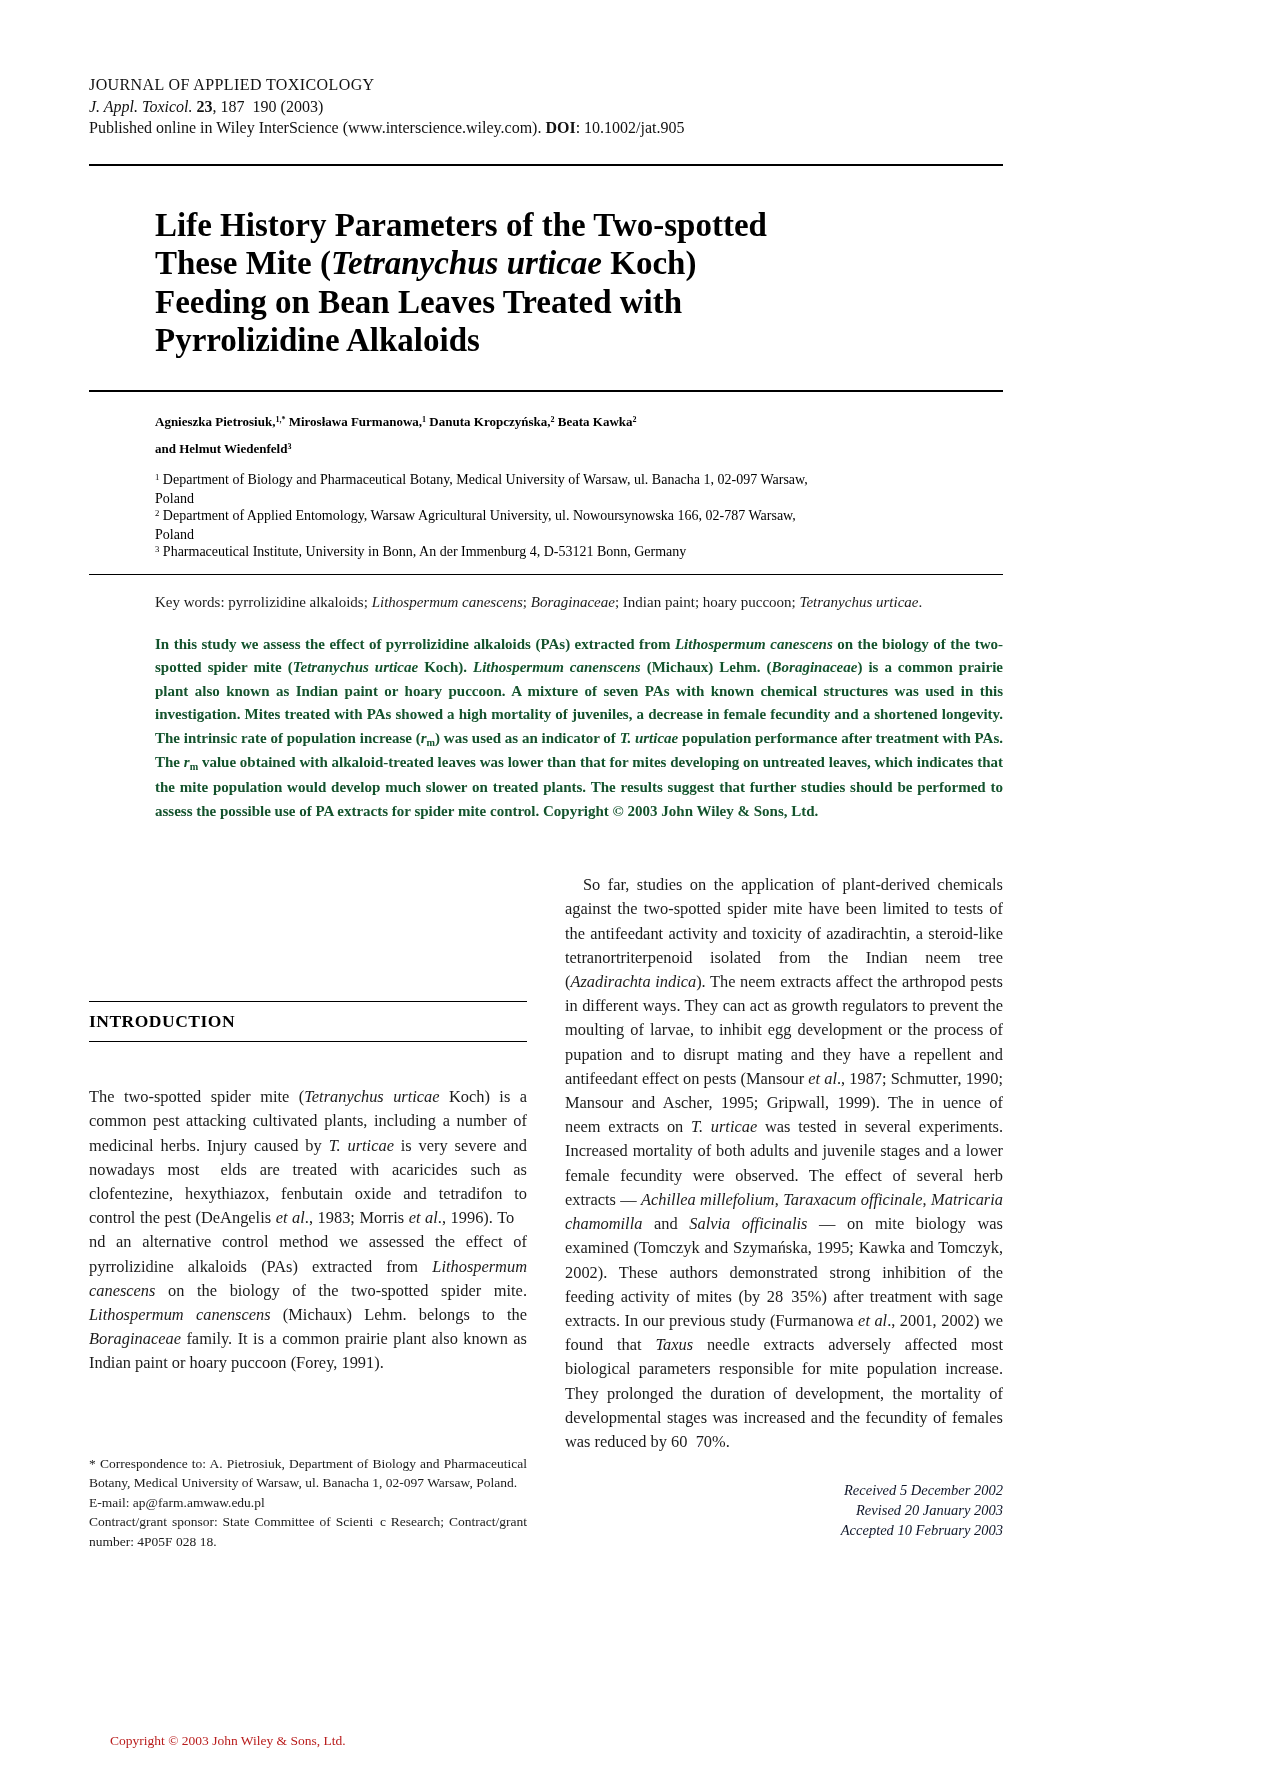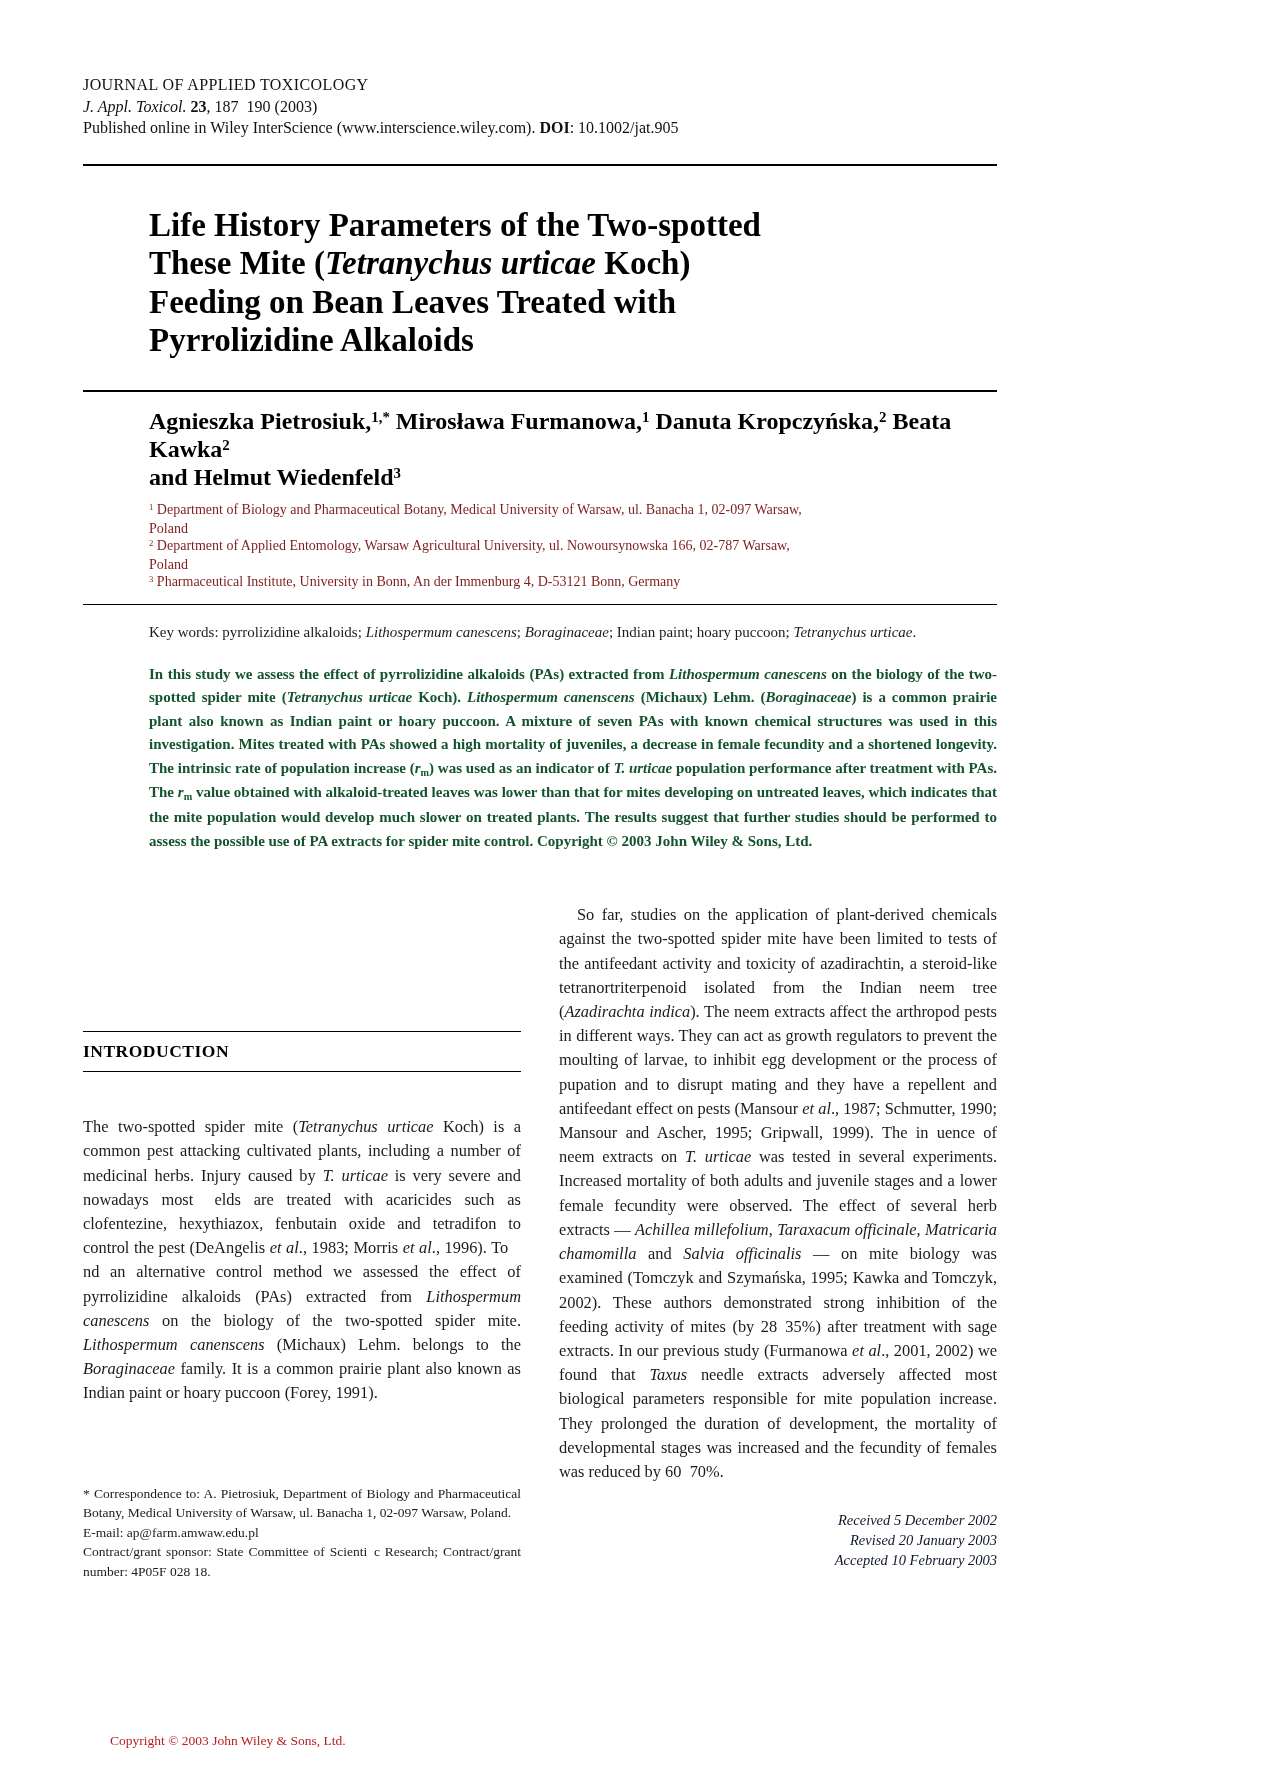--- a/index.html
+++ b/index.html
@@ -1,29 +1,29 @@
 <!DOCTYPE html>
 <html><head>
 <meta charset="utf-8">
 <style>
   html,body{margin:0;padding:0;background:#ffffff;}
   .page{
     position:relative;width:1275px;height:1790px;background:#fff;
     font-family:"Liberation Serif","DejaVu Serif",serif;color:#1b1b1b;overflow:hidden;
   }
-  .content{position:absolute;left:83px;top:0;width:914px;}
+  .content{position:absolute;left:89px;top:0;width:914px;}
   .jheader{padding-top:74px;font-size:16px;line-height:21.5px;color:#111;}
   .jname{letter-spacing:0.4px;}
   .rule{border:none;border-top:2px solid #000;margin:0;height:0;}
   .rule.thin{border-top-width:1.5px;}
   .rule-top{margin-top:25px;}
   .title{margin:40px 0 0 66px;font-size:33px;line-height:38.5px;font-weight:bold;color:#000;}
   .rule-authors{margin-top:30px;}
-  .authors{margin:17px 0 8px 66px;font-size:24px;font-weight:bold;line-height:25px;color:#000;}
-  .affils{margin:7px 0 0 66px;font-size:14px;line-height:17px;color:#7f1d1d;}
+  .authors{margin:17px 0 8px 66px;font-size:13px;font-weight:bold;line-height:25px;color:#000;}
+  .affils{margin:7px 0 0 66px;font-size:14px;line-height:17px;color:#000000;}
   .rule-keywords{margin-top:12px;border-top-width:1.5px;}
   .keywords{margin:17px 0 0 66px;font-size:15px;line-height:21px;text-align:justify;}
   .abstract{margin:20px 0 0 66px;font-size:15px;font-weight:bold;line-height:23.6px;text-align:justify;color:#14532d;}
   .cols{display:flex;margin-top:50px;gap:38px;}
   .col{width:438px;}
   .intro-head{margin-top:128px;}
   .section-heading{font-size:17.5px;margin:9px 0;letter-spacing:0.5px;color:#000;font-weight:bold;}
   .body-par{margin:0;font-size:16.4px;line-height:24.2px;text-align:justify;}
   .col-left .body-par{margin-top:43px;}
   .indent{text-indent:18px;}

